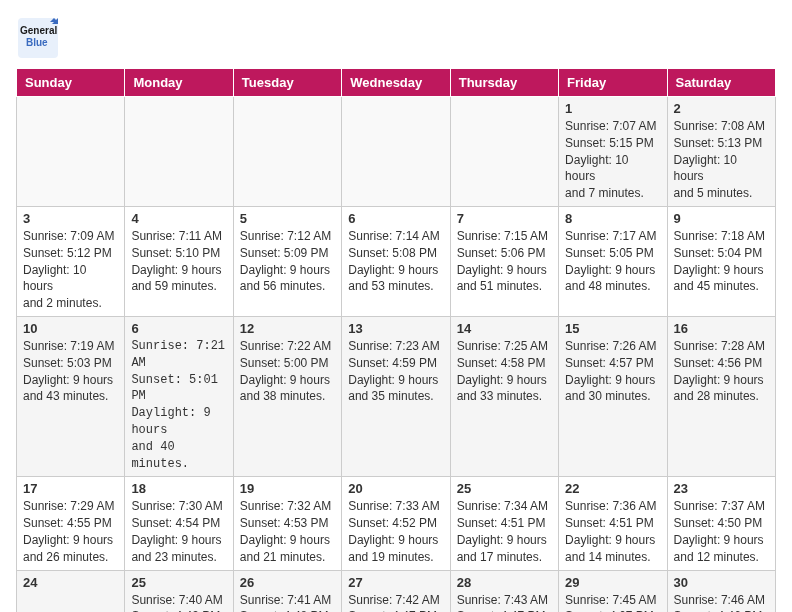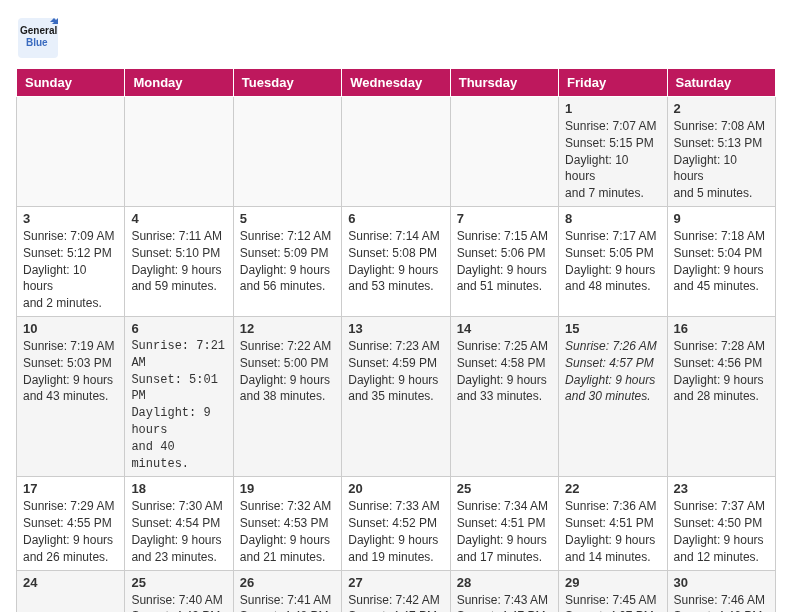--- a/index.html
+++ b/index.html
@@ -212,21 +212,21 @@
         </td>
         <td>
           <span class="day-num">14</span>
           <div class="day-info" style="white-space: pre-line;">Sunrise: 7:25 AM
 Sunset: 4:58 PM
 Daylight: 9 hours
 and 33 minutes.</div>
         </td>
         <td>
           <span class="day-num">15</span>
-          <div class="day-info" style="white-space: pre-line; font-style: italic;">Sunrise: 7:26 AM
+          <div class="day-info" style="white-space: pre-line;">Sunrise: 7:26 AM
 Sunset: 4:57 PM
 Daylight: 9 hours
 and 30 minutes.</div>
         </td>
         <td>
           <span class="day-num">16</span>
           <div class="day-info" style="white-space: pre-line;">Sunrise: 7:28 AM
 Sunset: 4:56 PM
 Daylight: 9 hours
 and 28 minutes.</div>

